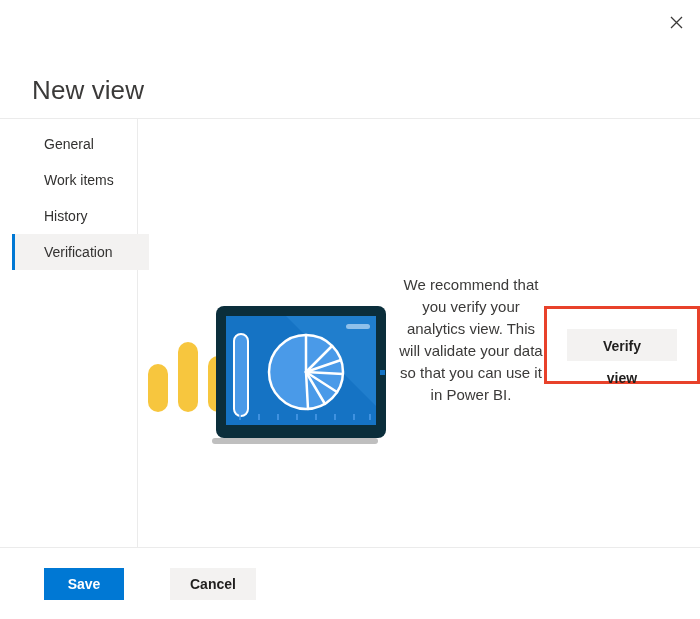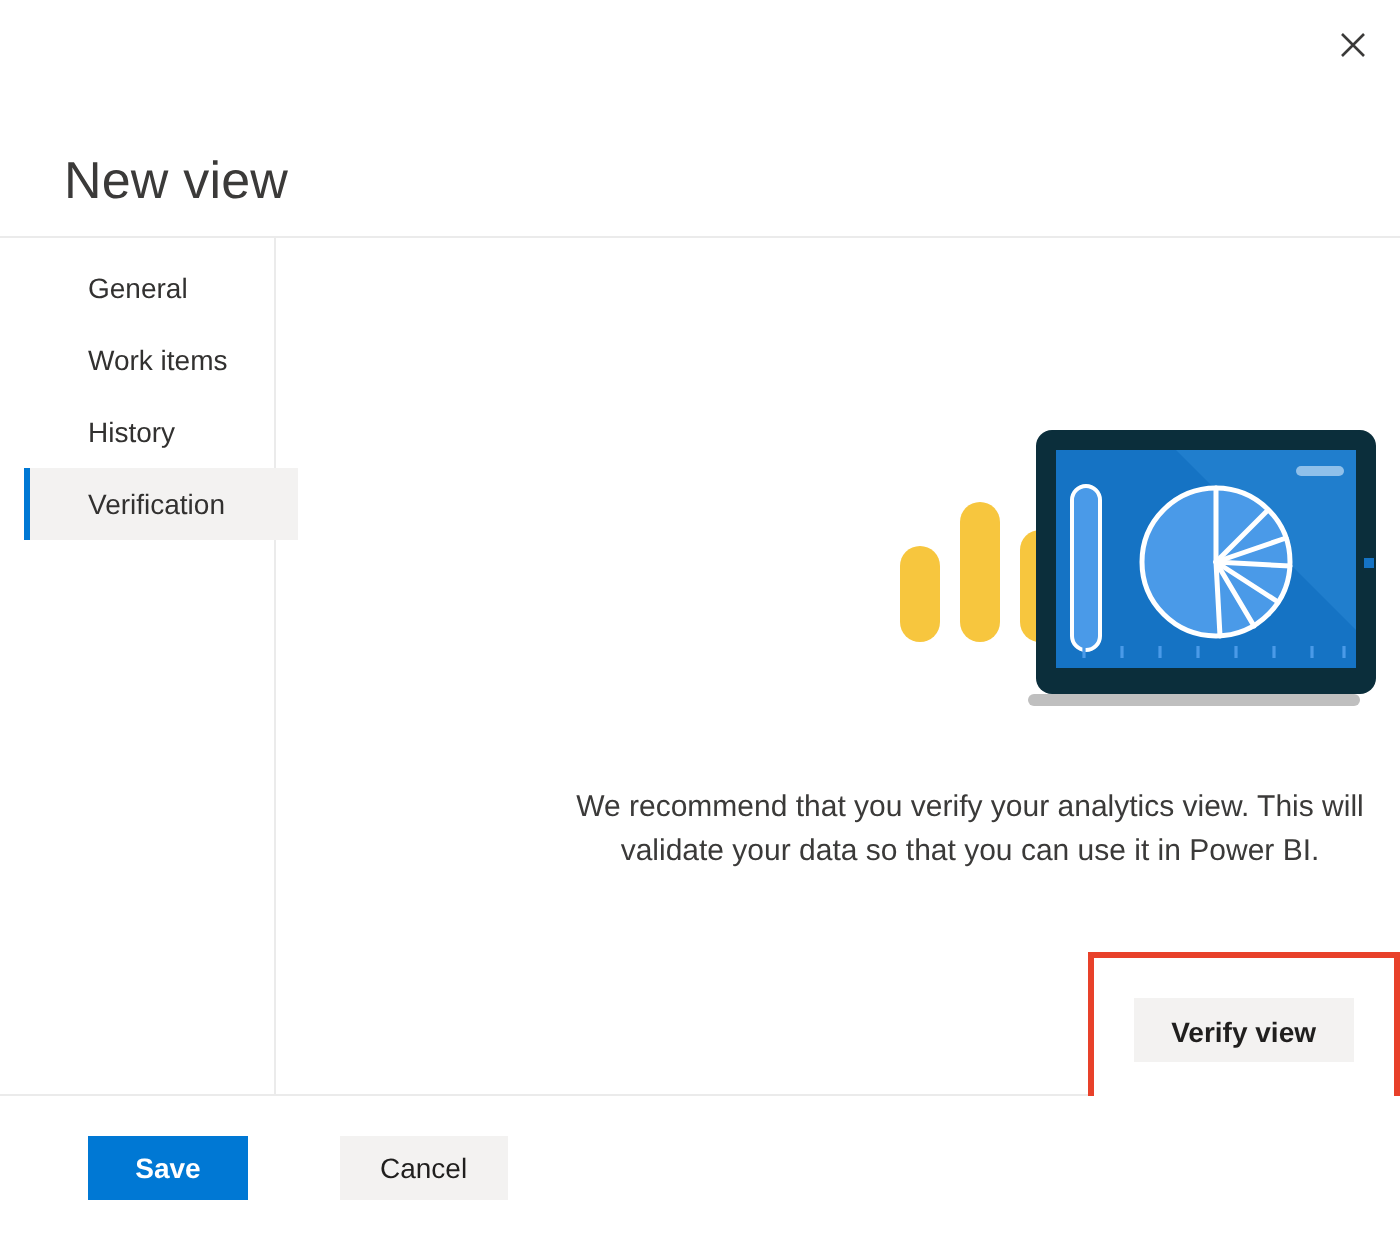--- a/index.html
+++ b/index.html
@@ -105,22 +105,22 @@
   .nav-spacer { height: 7px; }
 
   
   .content {
     position: absolute;
     left: 138px;
     top: 119px;
     right: 0;
     height: 428px;
     display: flex;
-    flex-direction: column;
-    align-items: flex-end;
+    flex-direction: row;
+    align-items: center;
   }
 
   .illustration {
     margin-top: 86px;
     position: relative;
     width: 260px;
     height: 160px;
   }
   .illustration svg { display: block; }
 
@@ -184,20 +184,21 @@
   }
   .btn-primary {
     background: #0078d4;
     color: #ffffff;
     font-weight: 600;
   }
   .btn-default {
     background: #f3f2f1;
     color: #201f1e;
     margin-left: 8px;
+    font-weight: bold;
   }
 </style>
 </head>
 <body>
 
 <button class="close-btn">
   <span>
     <svg width="13" height="13" viewBox="0 0 13 13" aria-hidden="true">
       <path d="M1 1 L12 12 M12 1 L1 12" stroke="#3b3a39" stroke-width="1.3" fill="none"></path>
     </svg>

